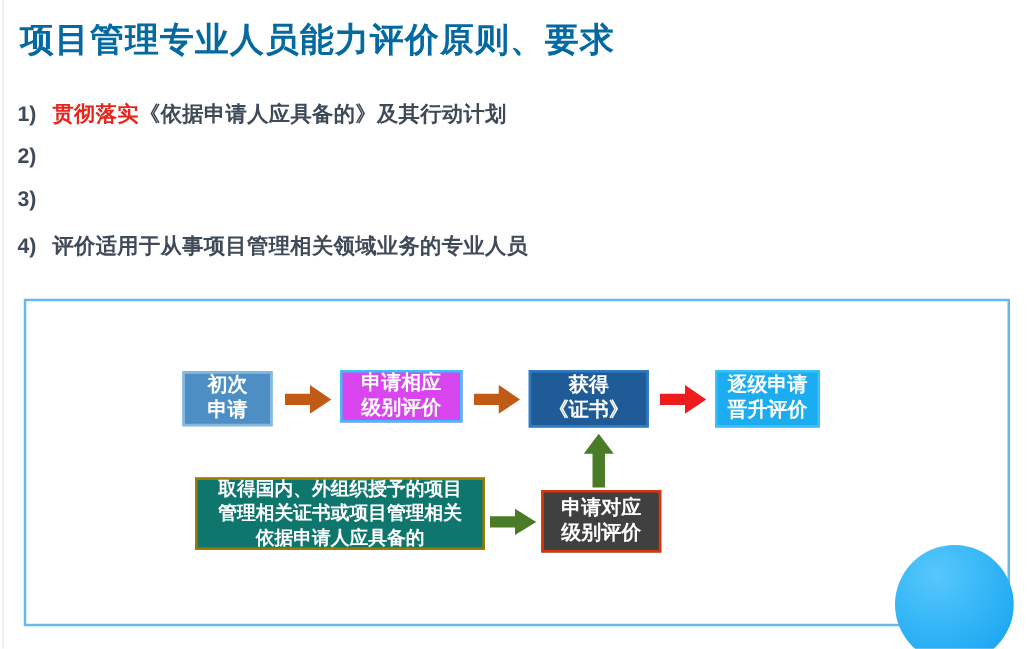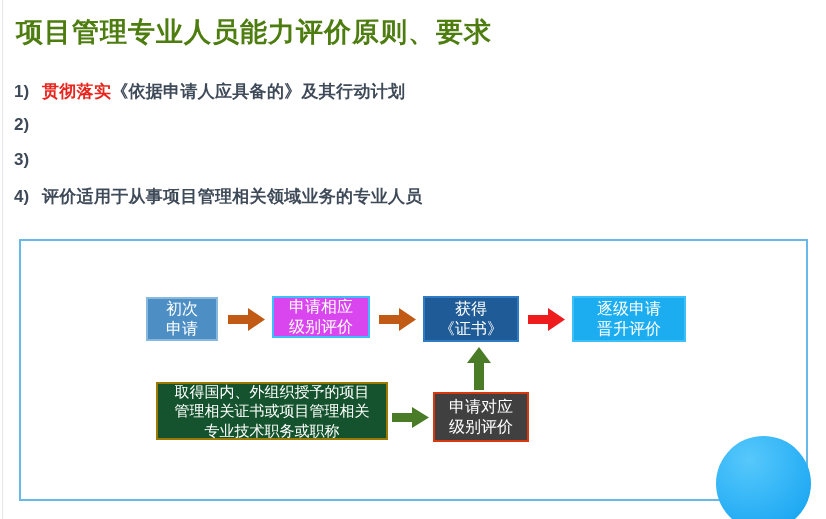--- a/index.html
+++ b/index.html
@@ -31,21 +31,21 @@
     background: #e4e7ec;
   }
 
   
   #page-title {
     position: absolute;
     left: 16px;
     top: 14px;
     font-size: 27px;
     font-weight: bold;
-    color: #4d7c0f;
+    color: #0369a1;
     letter-spacing: 1px;
     white-space: nowrap;
   }
 
   
   #bullet-list {
     position: absolute;
     left: 8px;
     top: 80px;
     width: 800px;
@@ -101,21 +101,21 @@
 
   
   .flow-box {
     position: absolute;
     box-sizing: border-box;
     display: flex;
     flex-direction: column;
     align-items: center;
     justify-content: center;
     color: #ffffff;
-    font-weight: normal;
+    font-weight: bold;
     font-size: 16px;
     line-height: 1.28;
     text-align: center;
     z-index: 3;
   }
   .flow-box span { display: block; white-space: nowrap; }
 
   #box-initial {
     left: 146px; top: 297px; width: 72px; height: 44px;
     background: #4d8fc4;
@@ -125,27 +125,27 @@
     left: 272px; top: 296px; width: 98px; height: 42px;
     background: #d946ef;
     border: 2px solid #3cc0f7;
   }
   #box-certificate {
     left: 423px; top: 296px; width: 96px; height: 46px;
     background: #1f5b96;
     border: 2px solid #2f7cc4;
   }
   #box-promote {
-    left: 572px; top: 296px; width: 114px; height: 46px;
+    left: 572px; top: 296px; width: 84px; height: 46px;
     background: #1cadf0;
     border: 2px solid #3cc0f7;
   }
   #box-external-cert {
     left: 156px; top: 382px; width: 232px; height: 58px;
-    background: #14532d;
+    background: #0f766e;
     border: 2px solid #9c7a00;
     font-size: 15px;
     line-height: 1.30;
   }
   #box-apply-corresponding {
     left: 433px; top: 392px; width: 96px; height: 50px;
     background: #404040;
     border: 2px solid #d9380f;
   }
 
@@ -210,21 +210,21 @@
   </div>
 
   <div class="flow-box" id="box-promote">
     <span>逐级申请</span>
     <span>晋升评价</span>
   </div>
 
   <div class="flow-box" id="box-external-cert">
     <span>取得国内、外组织授予的项目</span>
     <span>管理相关证书或项目管理相关</span>
-    <span>专业技术职务或职称</span>
+    <span>依据申请人应具备的</span>
   </div>
 
   <div class="flow-box" id="box-apply-corresponding">
     <span>申请对应</span>
     <span>级别评价</span>
   </div>
 
   <svg class="arrow-right" style="left:228px; top:307px;" width="38" height="25" viewBox="0 0 38 25">
     <polygon points="0,8 20,8 20,1 37,12.5 20,24 20,17 0,17" fill="#c05a14"></polygon>
   </svg>

